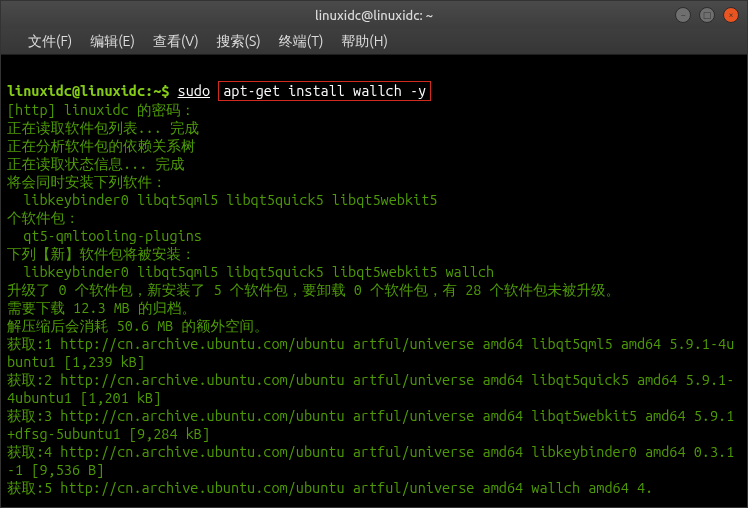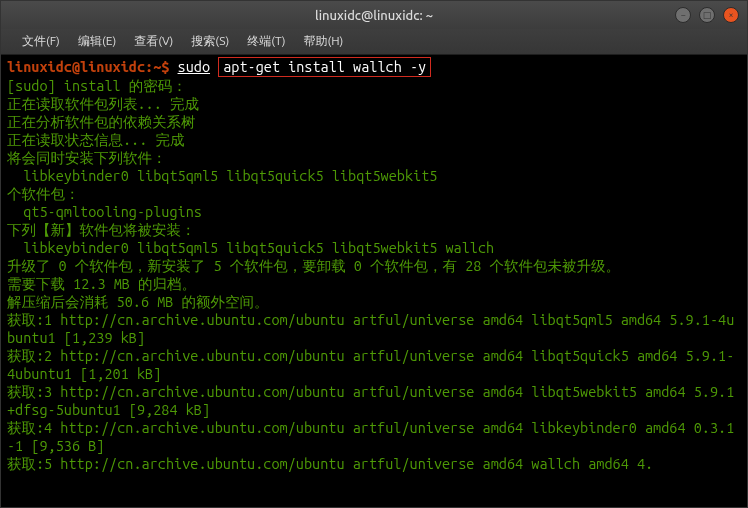--- a/index.html
+++ b/index.html
@@ -52,49 +52,50 @@
       color: #333;
     }
     .ctrl-min { background: #6f6f6f; }
     .ctrl-max { background: #6f6f6f; }
     .ctrl-close { background: #e95420; }
     .menubar {
       background: linear-gradient(to bottom, #3e3e3e, #363636);
       height: 26px;
       display: flex;
       align-items: center;
-      padding: 0 12px;
+      padding: 0 18px;
       color: #dcdcdc;
-      font-size: 12px;
+      font-size: 14px;
       border-bottom: 1px solid #1e1e1e;
     }
     .menu-item {
       padding: 0 9px;
       cursor: default;
     }
     .terminal {
       flex: 1;
       background: #000;
       padding: 2px 6px;
       font-family: "Ubuntu Mono", "DejaVu Sans Mono", monospace;
       font-size: 14.5px;
       line-height: 18px;
       color: #4e9a06;
       position: relative;
       overflow: hidden;
       white-space: pre-wrap;
       word-break: break-all;
     }
-    .prompt { color: #c2410c; font-weight: bold; }
+    .prompt { color: #84cc16; font-weight: bold; }
     .cmd { color: #ffffff; text-decoration: underline; }
     .cmd-highlight { color: #ffffff; }
     .red-box {
       border: 1px solid #d12b1f;
       padding: 0 4px;
       display: inline-block;
+      margin-top: 24px;
     }
     .watermark {
       position: absolute;
       right: 24px;
       top: 155px;
       color: #d12b1f;
       font-family: "Noto Sans CJK SC", sans-serif;
       font-size: 22px;
       line-height: 30px;
       pointer-events: none;
@@ -118,21 +119,21 @@
   <div class="menubar">
     <span class="menu-item">文件(F)</span>
     <span class="menu-item">编辑(E)</span>
     <span class="menu-item">查看(V)</span>
     <span class="menu-item">搜索(S)</span>
     <span class="menu-item">终端(T)</span>
     <span class="menu-item">帮助(H)</span>
   </div>
 
   <div class="terminal"><span class="prompt">linuxidc@linuxidc</span><span class="prompt">:~$</span> <span class="cmd">sudo</span> <span class="red-box"><span class="cmd-highlight">apt-get install wallch -y</span></span>
-<span>[sudo] install 的密码：</span>
+<span>[http] linuxidc 的密码：</span>
 <span>正在读取软件包列表... 完成</span>
 <span>正在分析软件包的依赖关系树       </span>
 <span>正在读取状态信息... 完成       </span>
 <span>将会同时安装下列软件：</span>
 <span>  libkeybinder0 libqt5qml5 libqt5quick5 libqt5webkit5</span>
 <span>个软件包：</span>
 <span>  qt5-qmltooling-plugins</span>
 <span>下列【新】软件包将被安装：</span>
 <span>  libkeybinder0 libqt5qml5 libqt5quick5 libqt5webkit5 wallch</span>
 <span>升级了 0 个软件包，新安装了 5 个软件包，要卸载 0 个软件包，有 28 个软件包未被升级。</span>

